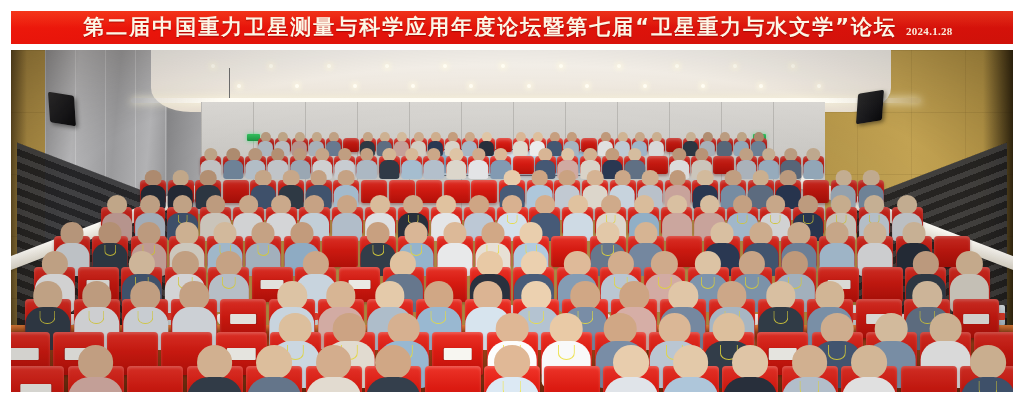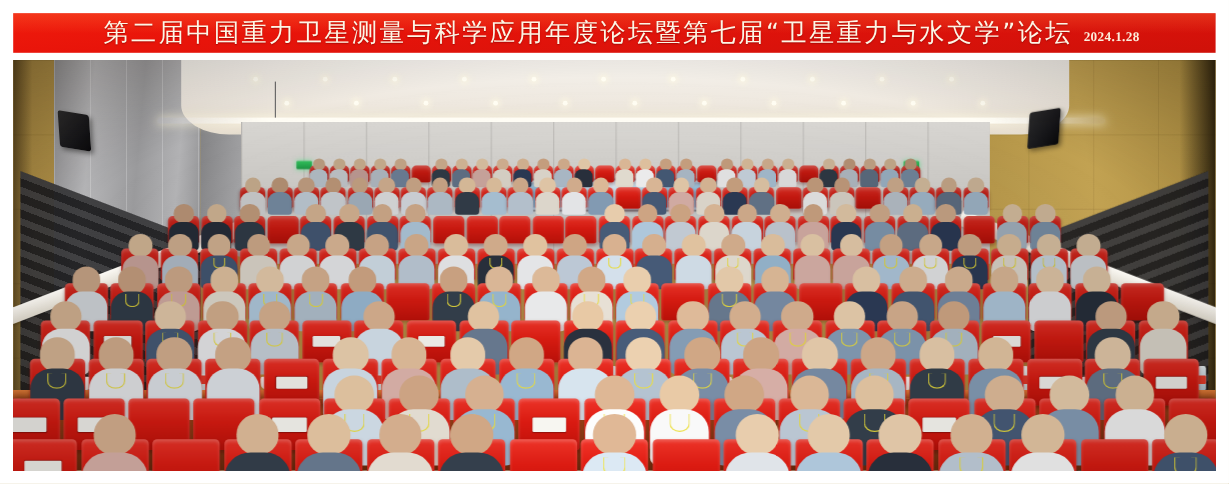--- a/index.html
+++ b/index.html
@@ -20,21 +20,21 @@
     overflow: hidden;
   }
   .banner::before {
     content:""; position:absolute; left:0; top:0; width:100%; height:52%;
     background: linear-gradient(180deg, rgba(255,120,60,.30), rgba(255,255,255,0));
     pointer-events:none;
   }
   .banner-title {
     position: relative;
     font-family: "DejaVu Sans", "Liberation Sans", sans-serif;
-    font-size: 21px; font-weight: 400; color: #fdf6e6;
+    font-size: 21px; font-weight: 700; color: #fdf6e6;
     letter-spacing: 2.0px; white-space: nowrap; line-height: 1;
     text-shadow: 0 1px 1px rgba(120,0,0,.55);
     margin-left: 12px;
   }
   .banner-date {
     position: relative;
     margin-left: 9px; font-size: 11px; font-weight: 700; color: #fbeedd;
     letter-spacing: .3px; align-self: flex-end; margin-bottom: 7px;
     font-family: "Liberation Serif", serif;
   }

